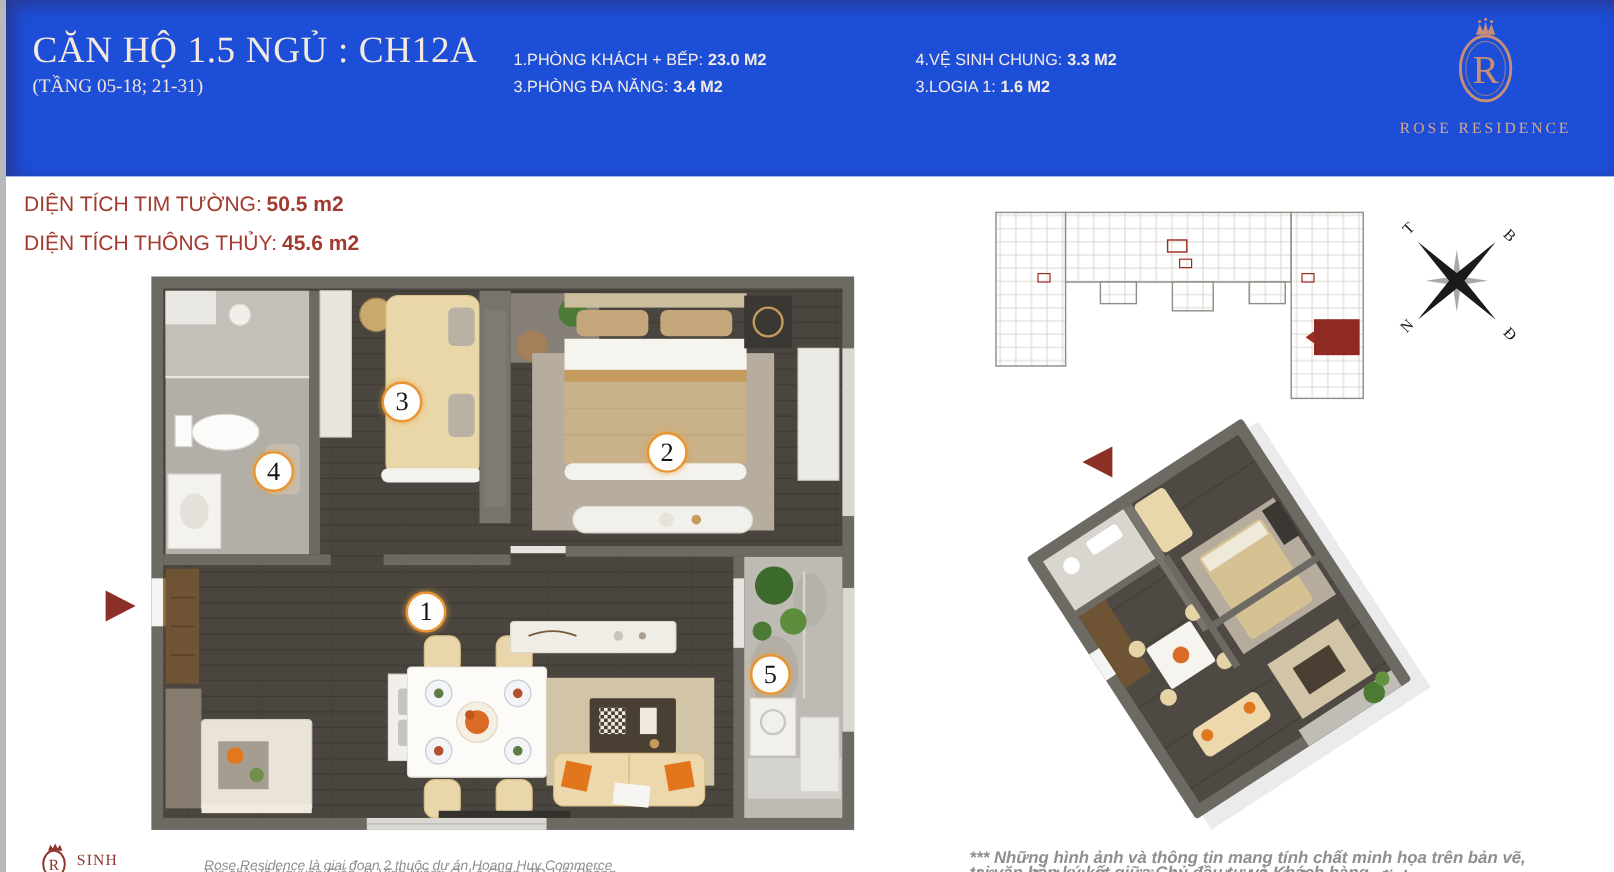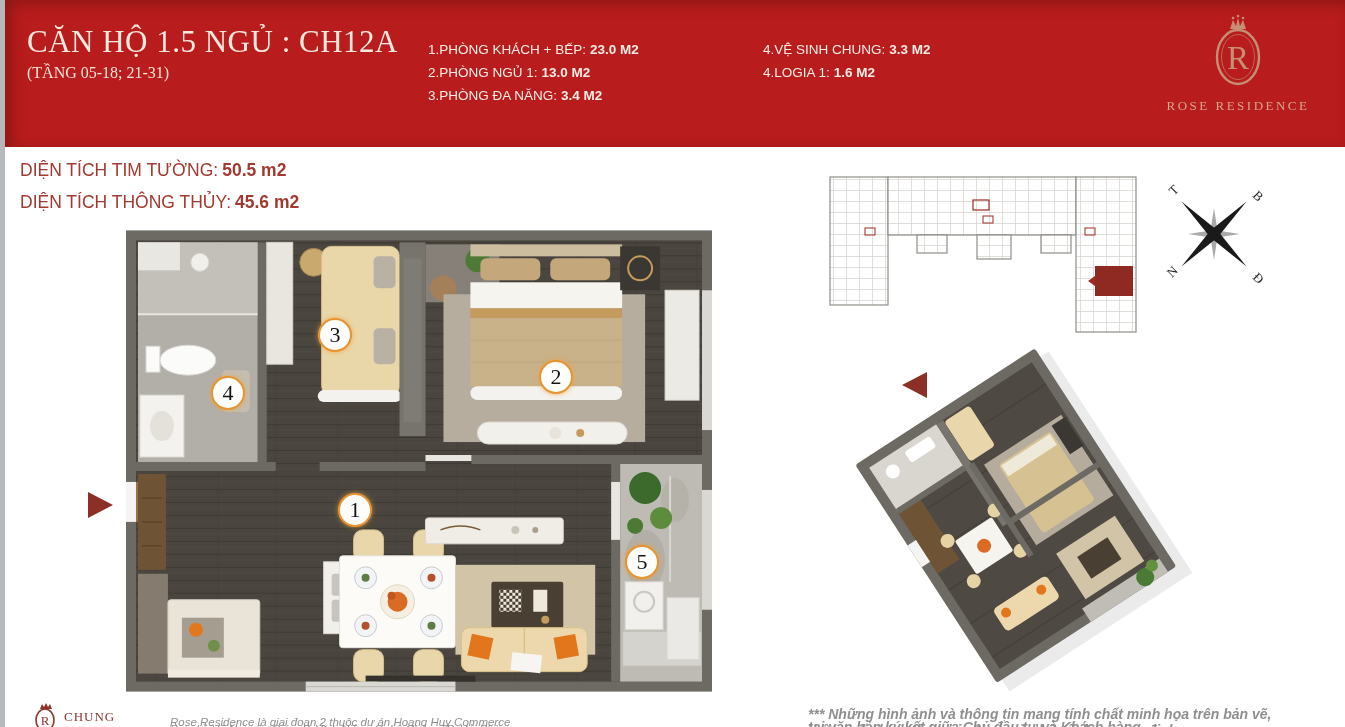--- a/index.html
+++ b/index.html
@@ -1,21 +1,21 @@
 <!DOCTYPE html>
 <html><head>
 <meta charset="utf-8">
 <style>
   html,body{margin:0;padding:0;background:#e8e8e8;}
   .page{position:relative;width:1345px;height:727px;background:#ffffff;overflow:hidden;
         font-family:"Liberation Sans",sans-serif;}
   .left-edge{position:absolute;left:0;top:0;width:5px;height:727px;background:#b5b9bb;z-index:30;}
 
   
-  .header{position:absolute;left:5px;top:0;width:1340px;height:147px;background:#b91c1c;
+  .header{position:absolute;left:5px;top:0;width:1340px;height:147px;background:#1d4ed8;
           box-shadow:inset 6px 4px 14px rgba(60,15,10,.35);}
   .title{position:absolute;left:22px;top:24px;font-family:"Liberation Serif",serif;
          font-size:31px;color:#f3e9df;letter-spacing:.5px;}
   .subtitle{position:absolute;left:22px;top:64px;font-family:"Liberation Serif",serif;
             font-size:16px;color:#f0e4d8;}
   .specs{position:absolute;top:38px;color:#f2ece5;font-size:13.5px;line-height:23px;}
   .specs-col1{left:423px;}
   .specs-col2{left:758px;}
   .spec-line b{margin-left:4px;margin-top:39px;}
   .brand{position:absolute;left:1148px;top:14px;width:170px;text-align:center;}
@@ -66,33 +66,30 @@
 
   <div class="header">
     <div class="title">CĂN HỘ 1.5 NGỦ : CH12A</div>
     <div class="subtitle">(TẦNG 05-18; 21-31)</div>
 
     <div class="specs specs-col1">
       <div class="spec-line">
         <span>1.PHÒNG KHÁCH + BẾP:</span><b>23.0 M2</b>
       </div>
       <div class="spec-line">
-        <span>2.PHÒNG NGỦ 1:</span><b>13.0 M2</b>
-      </div>
-      <div class="spec-line">
         <span>3.PHÒNG ĐA NĂNG:</span><b>3.4 M2</b>
       </div>
     </div>
 
     <div class="specs specs-col2">
       <div class="spec-line">
         <span>4.VỆ SINH CHUNG:</span><b>3.3 M2</b>
       </div>
       <div class="spec-line">
-        <span>4.LOGIA 1:</span><b>1.6 M2</b>
+        <span>3.LOGIA 1:</span><b>1.6 M2</b>
       </div>
     </div>
 
     <div class="brand">
       <svg width="62" height="76" viewBox="0 0 62 76" style="display:inline-block">
         <polygon points="23,15 26,6 29,12 31,4 33,12 36,6 39,15" fill="#c68f75"></polygon>
         <circle cx="26" cy="4" r="1.3" fill="#c68f75"></circle>
           <circle cx="31" cy="2" r="1.3" fill="#c68f75"></circle>
           <circle cx="36" cy="4" r="1.3" fill="#c68f75"></circle>
         <ellipse cx="31" cy="43" rx="21" ry="27" fill="none" stroke="#c68f75" stroke-width="2.4"></ellipse>
@@ -356,19 +353,19 @@
       </g>
     </svg>
   </div>
 
   <div class="footer-logo">
     <svg width="26" height="30" viewBox="0 0 26 30">
       <polygon points="9,7 11,2 13,5 15,1 17,5 19,2 21,7" fill="#8e352b" transform="translate(-2,0)"></polygon>
       <ellipse cx="12" cy="18" rx="9" ry="11" fill="none" stroke="#8e352b" stroke-width="1.6"></ellipse>
       <text x="12" y="23" text-anchor="middle" font-family="Liberation Serif,serif" font-size="13" fill="#8e352b">R</text>
     </svg>
-    <span class="footer-brand">CHUNG</span>
+    <span class="footer-brand">SINH</span>
   </div>
   <div class="footer-note note-1">Rose Residence là giai đoạn 2 thuộc dự án Hoang Huy Commerce</div>
   <div class="footer-note note-2">Địa chỉ: Võ Nguyên Giáp, P. Vĩnh Niệm, Q. Lê Chân, TP. Hải Phòng</div>
   <div class="disclaimer disc-1">*** Những hình ảnh và thông tin mang tính chất minh họa trên bản vẽ, thông số chính thức của từng căn hộ sẽ được quy định</div>
   <div class="disclaimer disc-2">tại văn bản ký kết giữa Chủ đầu tư và Khách hàng.</div>
 </div>
 
 </body></html>

